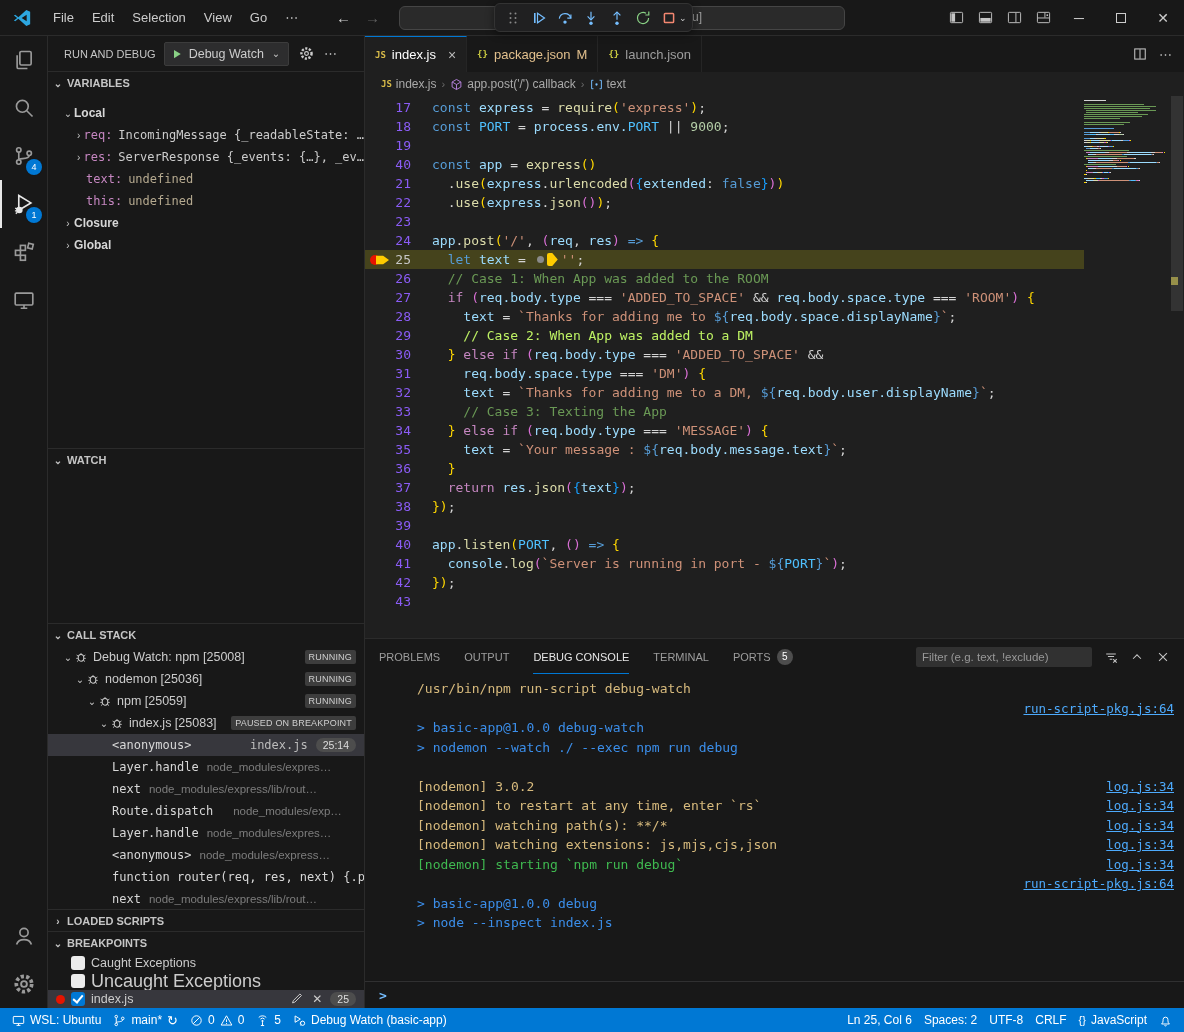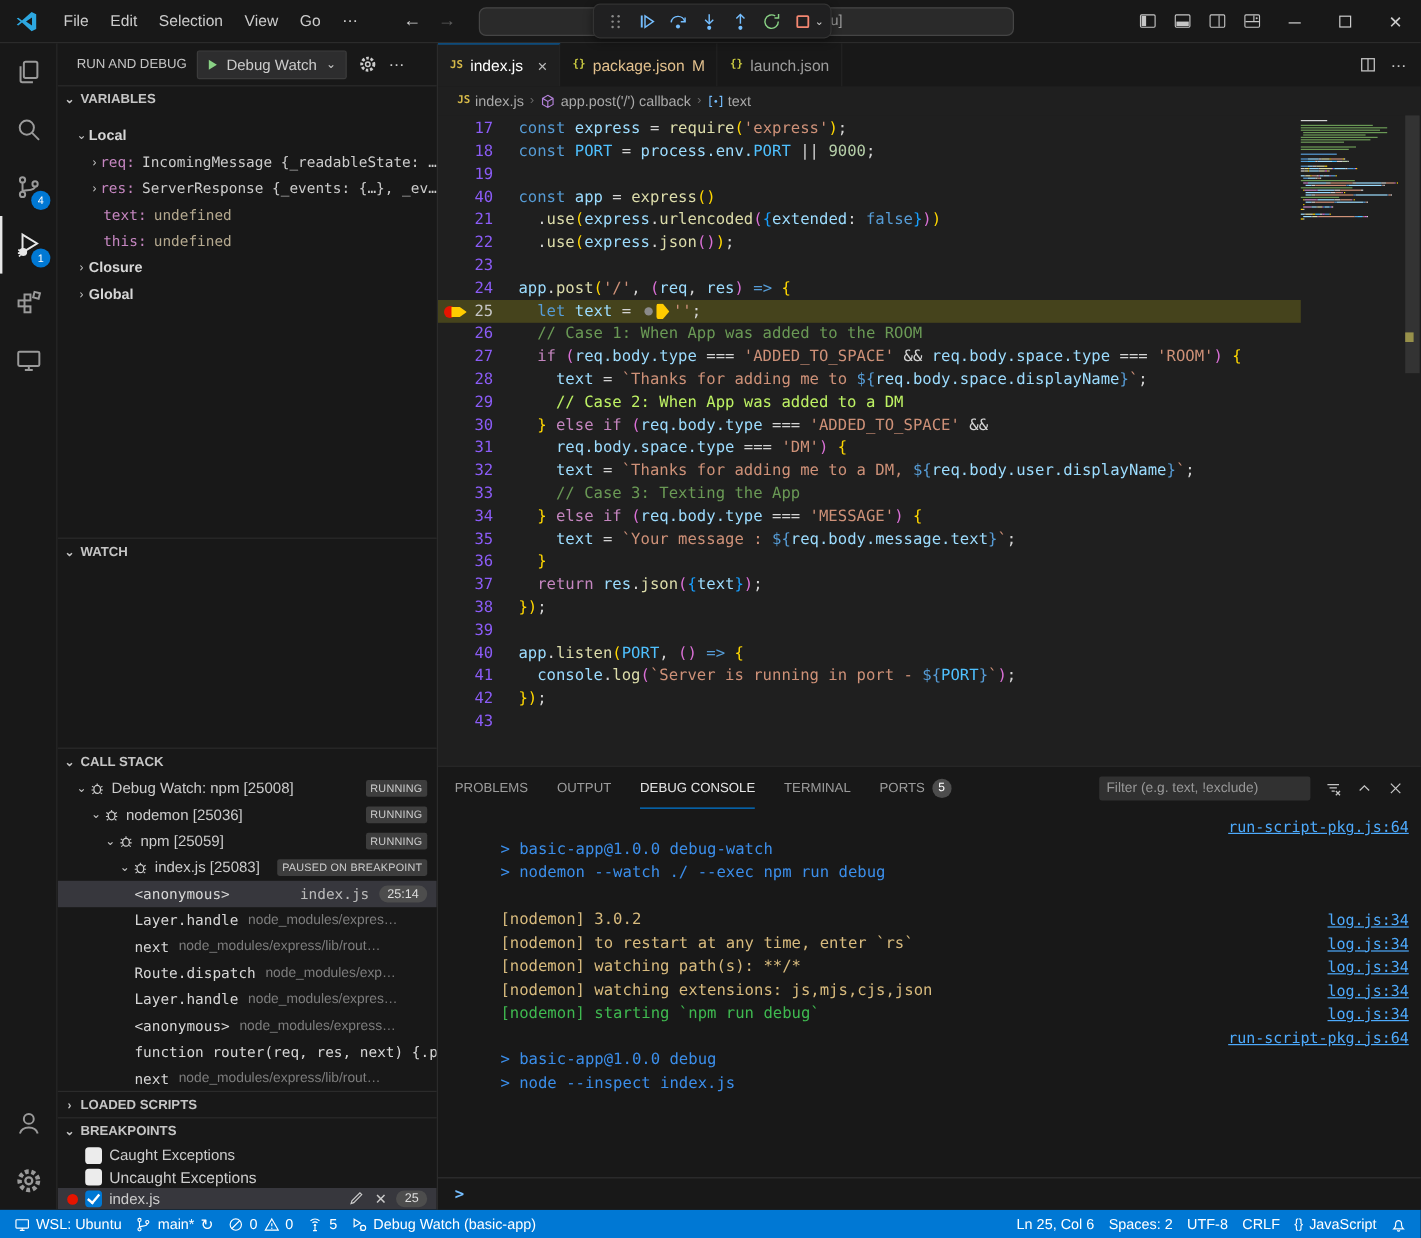--- a/index.html
+++ b/index.html
@@ -412,21 +412,21 @@
             <span class="pill">25:14</span>
           </div>
           <div class="row22" style="padding-left: 64px;">
             <span class="cs-frame-name">Layer.handle</span>
             <span class="cs-loc">node_modules/expres…</span>
           </div>
           <div class="row22" style="padding-left: 64px;">
             <span class="cs-frame-name">next</span>
             <span class="cs-loc">node_modules/express/lib/rout…</span>
           </div>
-          <div class="row22" style="padding-left: 64px;">
+          <div class="row22" style="padding-left: 64px; gap: 12px;">
             <span class="cs-frame-name">Route.dispatch</span>
             <span class="cs-loc">node_modules/exp…</span>
           </div>
           <div class="row22" style="padding-left: 64px;">
             <span class="cs-frame-name">Layer.handle</span>
             <span class="cs-loc">node_modules/expres…</span>
           </div>
           <div class="row22" style="padding-left: 64px;">
             <span class="cs-frame-name">&lt;anonymous&gt;</span>
             <span class="cs-loc">node_modules/express…</span>
@@ -453,21 +453,21 @@
           <span class="chev">⌄</span>
           <span>BREAKPOINTS</span>
         </div>
       <div id="bp-body">
           <div class="row22" style="height: 18px; padding-left: 23px;">
             <span class="chk"></span>
             <span style="font-size: 12.5px;">Caught Exceptions</span>
           </div>
           <div class="row22" style="height: 18px; padding-left: 23px;">
             <span class="chk"></span>
-            <span style="font-size: 13px;">Uncaught Exceptions</span>
+            <span style="font-size: 18px;">Uncaught Exceptions</span>
           </div>
           <div class="row22 sel-row" style="height: 18px; padding-left: 0px;">
             <span class="bp-dot"></span>
             <span class="chk on"></span>
             <span style="font-size: 12.5px;">index.js</span>
             <span class="bp-actions">
               <span>
                 <svg width="13" height="13" viewBox="0 0 16 16" fill="none" stroke="currentColor" stroke-width="1.2">
                   <path d="M12.9 3.1l-1.9-1.9-8.2 8.2-.9 2.8 2.8-.9 8.2-8.2z"></path>
                 </svg>
@@ -863,20 +863,21 @@
               </svg>
             </span>
             <span>
               <svg width="14" height="14" viewBox="0 0 16 16" fill="none" stroke="currentColor" stroke-width="1.2">
                 <path d="M3.5 3.5l9 9 M12.5 3.5l-9 9"></path>
               </svg>
             </span>
           </div>
         </div>
       <div class="panel-content" id="console">
+          <div class="console-line"><span class="cl-yellow">/usr/bin/npm run-script debug-watch</span></div>
           <div class="console-line"><span class="cl-plain"></span><span class="cl-link">run-script-pkg.js:64</span></div>
           <div class="console-line"><span class="cl-blue">&gt; basic-app@1.0.0 debug-watch</span></div>
           <div class="console-line"><span class="cl-blue">&gt; nodemon --watch ./ --exec npm run debug</span></div>
           <div class="console-line"><span class="cl-plain"></span></div>
           <div class="console-line"><span class="cl-yellow">[nodemon] 3.0.2</span><span class="cl-link">log.js:34</span></div>
           <div class="console-line"><span class="cl-yellow">[nodemon] to restart at any time, enter `rs`</span><span class="cl-link">log.js:34</span></div>
           <div class="console-line"><span class="cl-yellow">[nodemon] watching path(s): **/*</span><span class="cl-link">log.js:34</span></div>
           <div class="console-line"><span class="cl-yellow">[nodemon] watching extensions: js,mjs,cjs,json</span><span class="cl-link">log.js:34</span></div>
           <div class="console-line"><span class="cl-green">[nodemon] starting `npm run debug`</span><span class="cl-link">log.js:34</span></div>
           <div class="console-line"><span class="cl-plain"></span><span class="cl-link">run-script-pkg.js:64</span></div>

